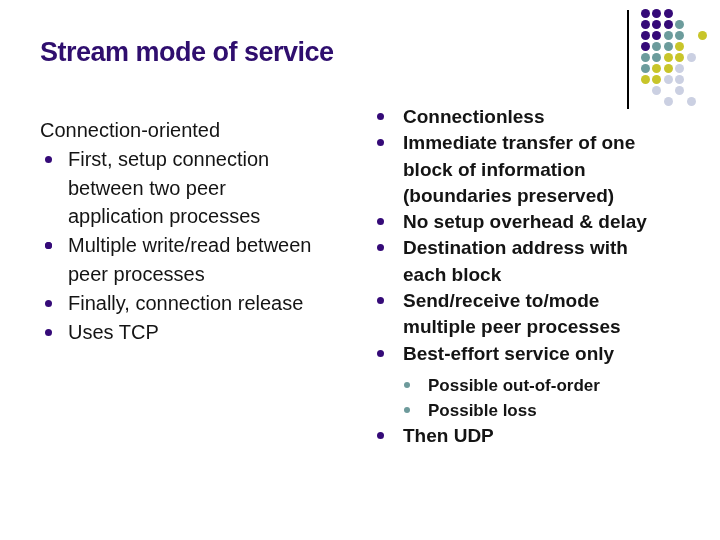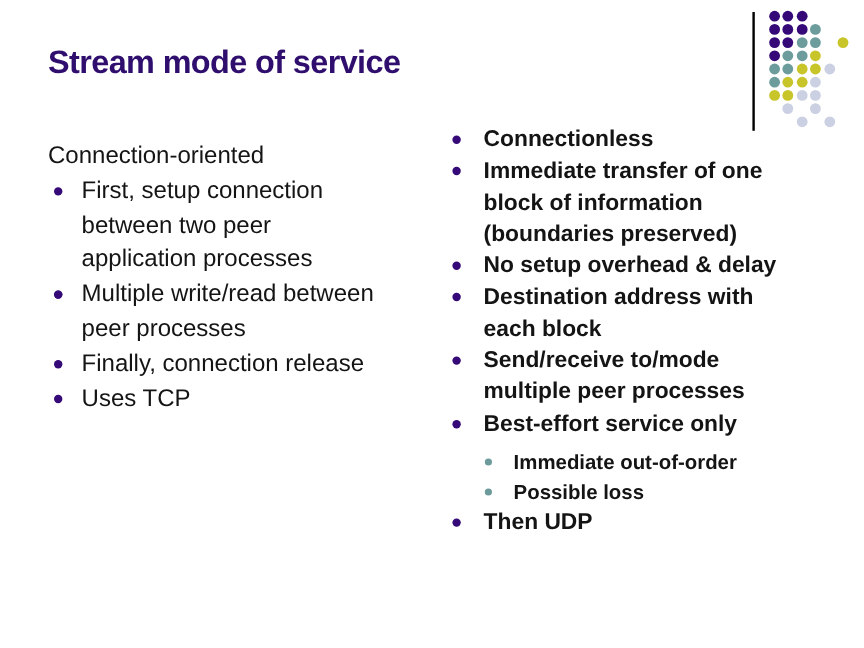--- a/index.html
+++ b/index.html
@@ -119,17 +119,17 @@
       <div class="item l1"><span class="bullet"></span><span class="txt"><span>Connectionless</span></span></div>
       <div class="item l1"><span class="bullet"></span><span class="txt"><span>Immediate transfer of one
 block of information
 (boundaries preserved)</span></span></div>
       <div class="item l1"><span class="bullet"></span><span class="txt"><span>No setup overhead &amp; delay</span></span></div>
       <div class="item l1"><span class="bullet"></span><span class="txt"><span>Destination address with
 each block</span></span></div>
       <div class="item l1"><span class="bullet"></span><span class="txt"><span>Send/receive to/mode
 multiple peer processes</span></span></div>
       <div class="item l1"><span class="bullet"></span><span class="txt"><span>Best-effort service only</span></span></div>
-      <div class="item l2"><span class="bullet"></span><span class="txt"><span>Immediate out-of-order</span></span></div>
+      <div class="item l2"><span class="bullet"></span><span class="txt"><span>Possible out-of-order</span></span></div>
       <div class="item l2"><span class="bullet"></span><span class="txt"><span>Possible loss</span></span></div>
       <div class="item l1"><span class="bullet"></span><span class="txt"><span>Then UDP</span></span></div>
     </div>
 </div>
 
 </body></html>

